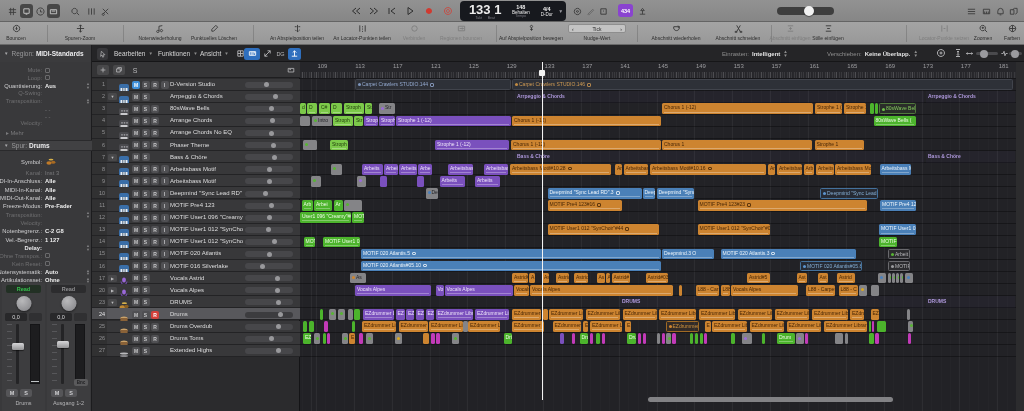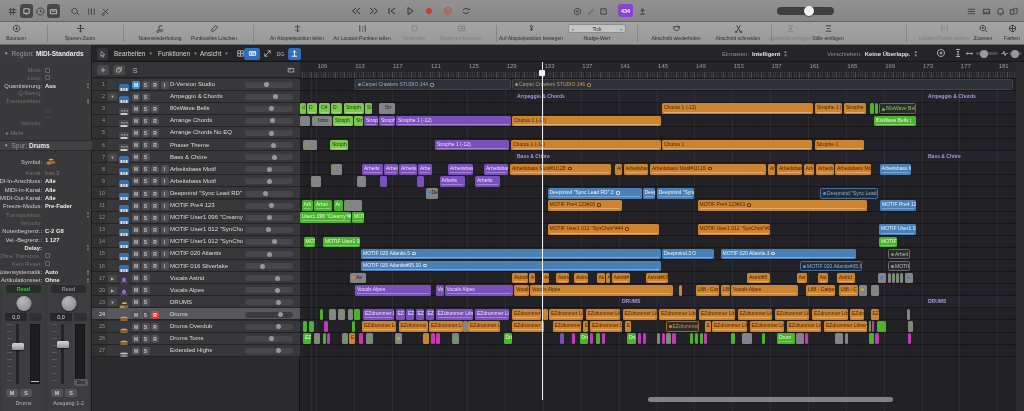--- a/index.html
+++ b/index.html
@@ -224,20 +224,36 @@
       <div class="tb-icon" style="left: 442px; width: 12px;">
         <svg width="10" height="10" viewBox="0 0 10 10" class="icon-svg">
           <path d="M5 1.5 a3.5 3.5 0 1 1 -0.1 0 M5 3.5 a1.5 1.5 0 1 1 -0.1 0" fill="none" stroke="#c44f47" stroke-width="1"></path>
         </svg>
       </div>
       <div class="tb-icon" style="left: 460px; width: 12px;">
         <svg width="10" height="10" viewBox="0 0 10 10" class="icon-svg">
           <path d="M2 4 a3.5 3 0 0 1 6 0 M8 6 a3.5 3 0 0 1 -6 0 M7 2.5 L8 4 L9 2.8" fill="none" stroke="#3a3a3a" stroke-width="1"></path>
         </svg>
       </div>
+      <div id="lcd">
+        <div class="col" style="width: 44px; margin-left: 4px;">
+          <div class="big"><span>133</span> <span>1</span></div>
+          <div class="cap" style="white-space: pre;">Takt      Beat</div>
+        </div>
+        <div class="col" style="width: 30px;">
+          <div class="sm">148</div>
+          <div class="xs">Behalten</div>
+          <div class="cap">Tempo</div>
+        </div>
+        <div class="col" style="width: 24px;">
+          <div class="sm">4/4</div>
+          <div class="xs">D-Dur</div>
+        </div>
+        <div style="width: 8px; color: rgb(154, 154, 160); font-size: 5px;">▼</div>
+      </div>
       <div class="tb-icon" style="left: 572px; width: 11px; opacity: 1;">
         <svg width="9" height="9" viewBox="0 0 10 10" class="icon-svg">
           <path d="M5 1.5 a3.5 3.5 0 1 1 -0.1 0 M5 4 a1 1 0 1 1 -0.1 0" fill="none" stroke="#3a3a3a" stroke-width="1"></path>
         </svg>
       </div>
       <div class="tb-icon" style="left: 585px; width: 11px; opacity: 0.45;">
         <svg width="9" height="9" viewBox="0 0 10 10" class="icon-svg">
           <path d="M2 8 L7.5 2.5 L8.5 3.5 L3 9 z" fill="none" stroke="#3a3a3a" stroke-width="1"></path>
         </svg>
       </div>

